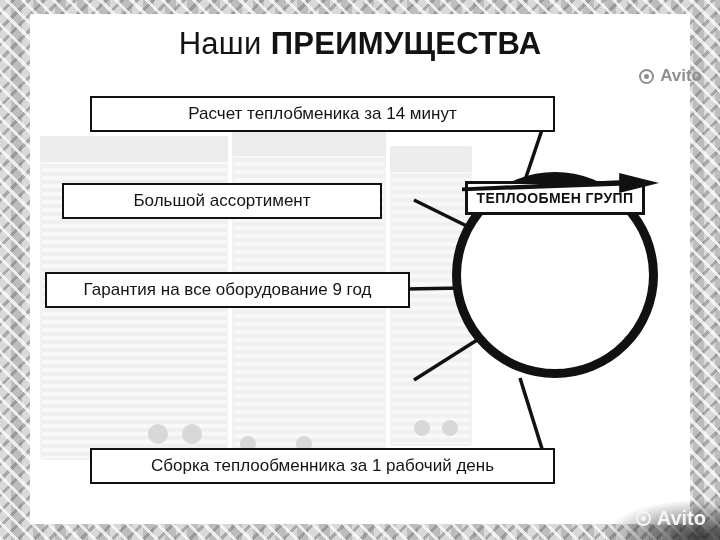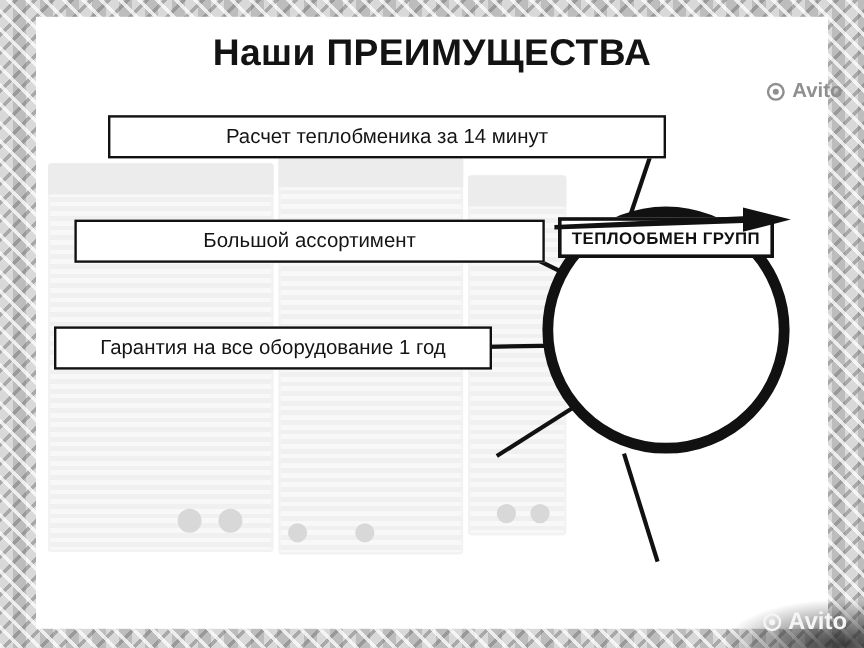--- a/index.html
+++ b/index.html
@@ -19,21 +19,21 @@
       repeating-linear-gradient(-45deg, rgba(110,110,110,.45) 0 3px, rgba(110,110,110,0) 3px 11px),
       repeating-linear-gradient(90deg, #d9d9d9 0 11px, #bdbdbd 11px 22px);
   }
 
   .panel { position:absolute; left:30px; top:14px; width:660px; height:510px; background:#fff; }
 
   .title {
     position:absolute; top:26px; left:0; width:720px; text-align:center;
     font-size:31px; color:#131313; letter-spacing:.3px; white-space:nowrap;
   }
-  .title .normal { font-weight:700; margin-right:9px; }
+  .title .normal { font-weight:400; margin-right:9px; }
   .title .bold { font-weight:700; }
 
   
   .photos { position:absolute; inset:0; opacity:.42; }
   .photo {
     position:absolute; border-radius:3px;
     background:repeating-linear-gradient(180deg, #f0f0f0 0 4px, #dcdcdc 4px 8px);
     box-shadow:inset 0 0 0 2px #e2e2e2;
   }
   .photo-cap { position:absolute; left:0; right:0; top:0; height:26px; background:#d2d2d2; border-radius:3px 3px 0 0; }
@@ -42,21 +42,21 @@
   svg.connectors { position:absolute; left:0; top:0; width:720px; height:540px; }
   svg.connectors line { stroke:var(--ink,#111); stroke-width:3.5; }
 
   .adv {
     position:absolute; height:36px; background:#fff;
     border:2.5px solid var(--ink,#111);
     display:flex; align-items:center; justify-content:center;
     font-size:17px; font-weight:500; color:#141414; white-space:nowrap;
   }
   .adv1 { left:90px;  top:96px;  width:465px; }
-  .adv2 { left:62px;  top:183px; width:392px; }
+  .adv2 { left:62px;  top:183px; width:320px; }
   .adv3 { left:45px;  top:272px; width:365px; }
   .adv4 { left:62px;  top:361px; width:358px; }
   .adv5 { left:90px;  top:448px; width:465px; }
 
   .logo-circle {
     position:absolute; left:452px; top:172px; width:206px; height:206px;
     border:9px solid var(--ink,#111); border-radius:50%; background:#fff;
     display:flex; align-items:flex-start; justify-content:center;
   }
   .logo-box {
@@ -121,21 +121,24 @@
     <line x1="548" y1="468" x2="520" y2="378"></line>
   </svg>
 
   <div class="adv adv1">
     <span>Расчет теплобменика за 14 минут</span>
   </div>
   <div class="adv adv2">
     <span>Большой ассортимент</span>
   </div>
   <div class="adv adv3">
-    <span>Гарантия на все оборудование 1 год</span>
+    <span>Гарантия на все оборудование 9 год</span>
+  </div>
+  <div class="adv adv5">
+    <span>Сборка теплообменника за 1 рабочий день</span>
   </div>
 
   <div class="logo-circle">
     <div class="logo-box">
       <svg class="logo-arrow" viewBox="0 0 200 24" preserveAspectRatio="none">
         <polygon points="0,17 158,9 158,1 198,12 158,23 158,15 0,21" fill="#111"></polygon>
       </svg>
       <span>ТЕПЛООБМЕН ГРУПП</span>
     </div>
   </div>

